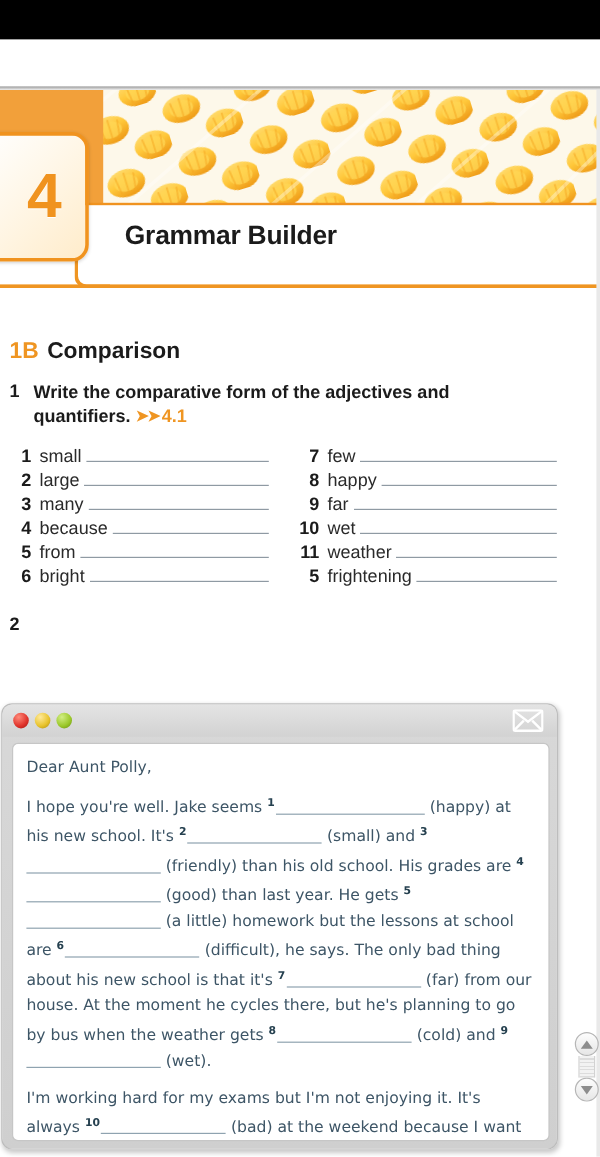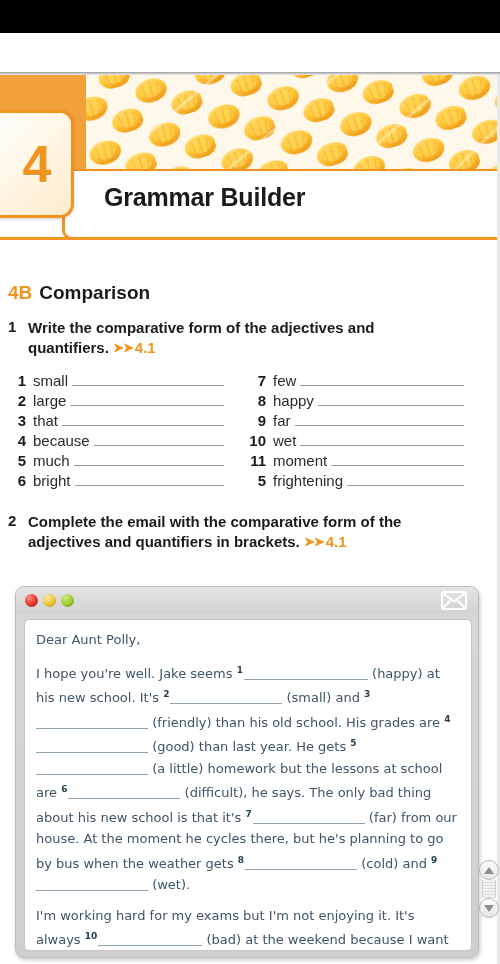--- a/index.html
+++ b/index.html
@@ -54,21 +54,21 @@
   }
 
   
   .title-panel {
     position: absolute; left: 0; top: 171px;
     width: 500px; height: 62px;
     background: #ffffff;
   }
   .title-text {
     position: absolute; left: 104px; top: 183px;
-    font-size: 25px; font-weight: bold;
+    font-size: 22px; font-weight: bold;
     color: #1b1b1b; letter-spacing: -0.2px;
   }
   .title-underline {
     position: absolute; left: 0px; top: 237px;
     width: 500px; height: 3px;
     background: #ef9522;
   }
   
   .tab-hook {
     position: absolute; left: 62px; top: 214px;
@@ -143,21 +143,21 @@
   .ans-item .word { white-space: nowrap; text-align: right; }
   .ans-item .rule {
     flex: 1 1 auto; min-width: 40px;
     border-bottom: 1px solid #8f9aa3;
     margin-left: 4px; margin-right: 16px;
     height: 13px;
   }
 
   
   .mail-window {
-    position: absolute; left: 15px; top: 586px;
+    position: absolute; left: 1px; top: 586px;
     width: 464px; height: 372px;
     background: linear-gradient(to bottom,#d8d8d8 0%,#cfcfcf 100%);
     border: 1px solid #bdbdbd;
     border-radius: 9px;
     box-shadow: 1px 2px 4px rgba(0,0,0,0.22);
   }
   .mail-titlebar {
     position: relative; height: 27px;
     border-radius: 8px 8px 0 0;
     background: linear-gradient(to bottom,#e4e4e4 0%,#d2d2d2 100%);
@@ -275,21 +275,21 @@
   <div class="tab-hook"></div>
   <div class="title-text">Grammar Builder</div>
   <div class="title-underline"></div>
 
   <div class="chapter-tab"></div>
   <div class="chapter-num">4</div>
 
   <div class="content">
 
     <div class="sec-head">
-      <span class="sec-code">4B</span><span>Comparison</span>
+      <span class="sec-code">1B</span><span>Comparison</span>
     </div>
 
     <div class="exercise">
       <span class="ex-num">1</span>
       <div class="ex-text">
         <span>Write the comparative form of the adjectives and quantifiers.</span>
         <span class="ref"><span class="ref-arrow">➤➤</span><span>4.1</span></span>
       </div>
     </div>
 
@@ -311,21 +311,21 @@
         <span class="rule"></span>
       </div>
       <div class="ans-item col-b">
         <span class="idx">8</span>
         <span class="word">happy</span>
         <span class="rule"></span>
       </div>
 
       <div class="ans-item col-a">
         <span class="idx">3</span>
-        <span class="word">that</span>
+        <span class="word">many</span>
         <span class="rule"></span>
       </div>
       <div class="ans-item col-b">
         <span class="idx">9</span>
         <span class="word">far</span>
         <span class="rule"></span>
       </div>
 
       <div class="ans-item col-a">
         <span class="idx">4</span>
@@ -333,47 +333,43 @@
         <span class="rule"></span>
       </div>
       <div class="ans-item col-b">
         <span class="idx">10</span>
         <span class="word">wet</span>
         <span class="rule"></span>
       </div>
 
       <div class="ans-item col-a">
         <span class="idx">5</span>
-        <span class="word">much</span>
+        <span class="word">from</span>
         <span class="rule"></span>
       </div>
       <div class="ans-item col-b">
         <span class="idx">11</span>
-        <span class="word">moment</span>
+        <span class="word">weather</span>
         <span class="rule"></span>
       </div>
 
       <div class="ans-item col-a">
         <span class="idx">6</span>
         <span class="word">bright</span>
         <span class="rule"></span>
       </div>
       <div class="ans-item col-b">
         <span class="idx">5</span>
         <span class="word">frightening</span>
         <span class="rule"></span>
       </div>
     </div>
 
     <div class="exercise" style="margin-top:22px;">
       <span class="ex-num">2</span>
-      <div class="ex-text">
-        <span>Complete the email with the comparative form of the adjectives and quantifiers in brackets.</span>
-        <span class="ref"><span class="ref-arrow">➤➤</span><span>4.1</span></span>
-      </div>
     </div>
   </div>
 
   <div class="mail-window">
     <div class="mail-titlebar">
       <div class="dots">
         <span class="dot dot-r"></span>
         <span class="dot dot-y"></span>
         <span class="dot dot-g"></span>
       </div>

